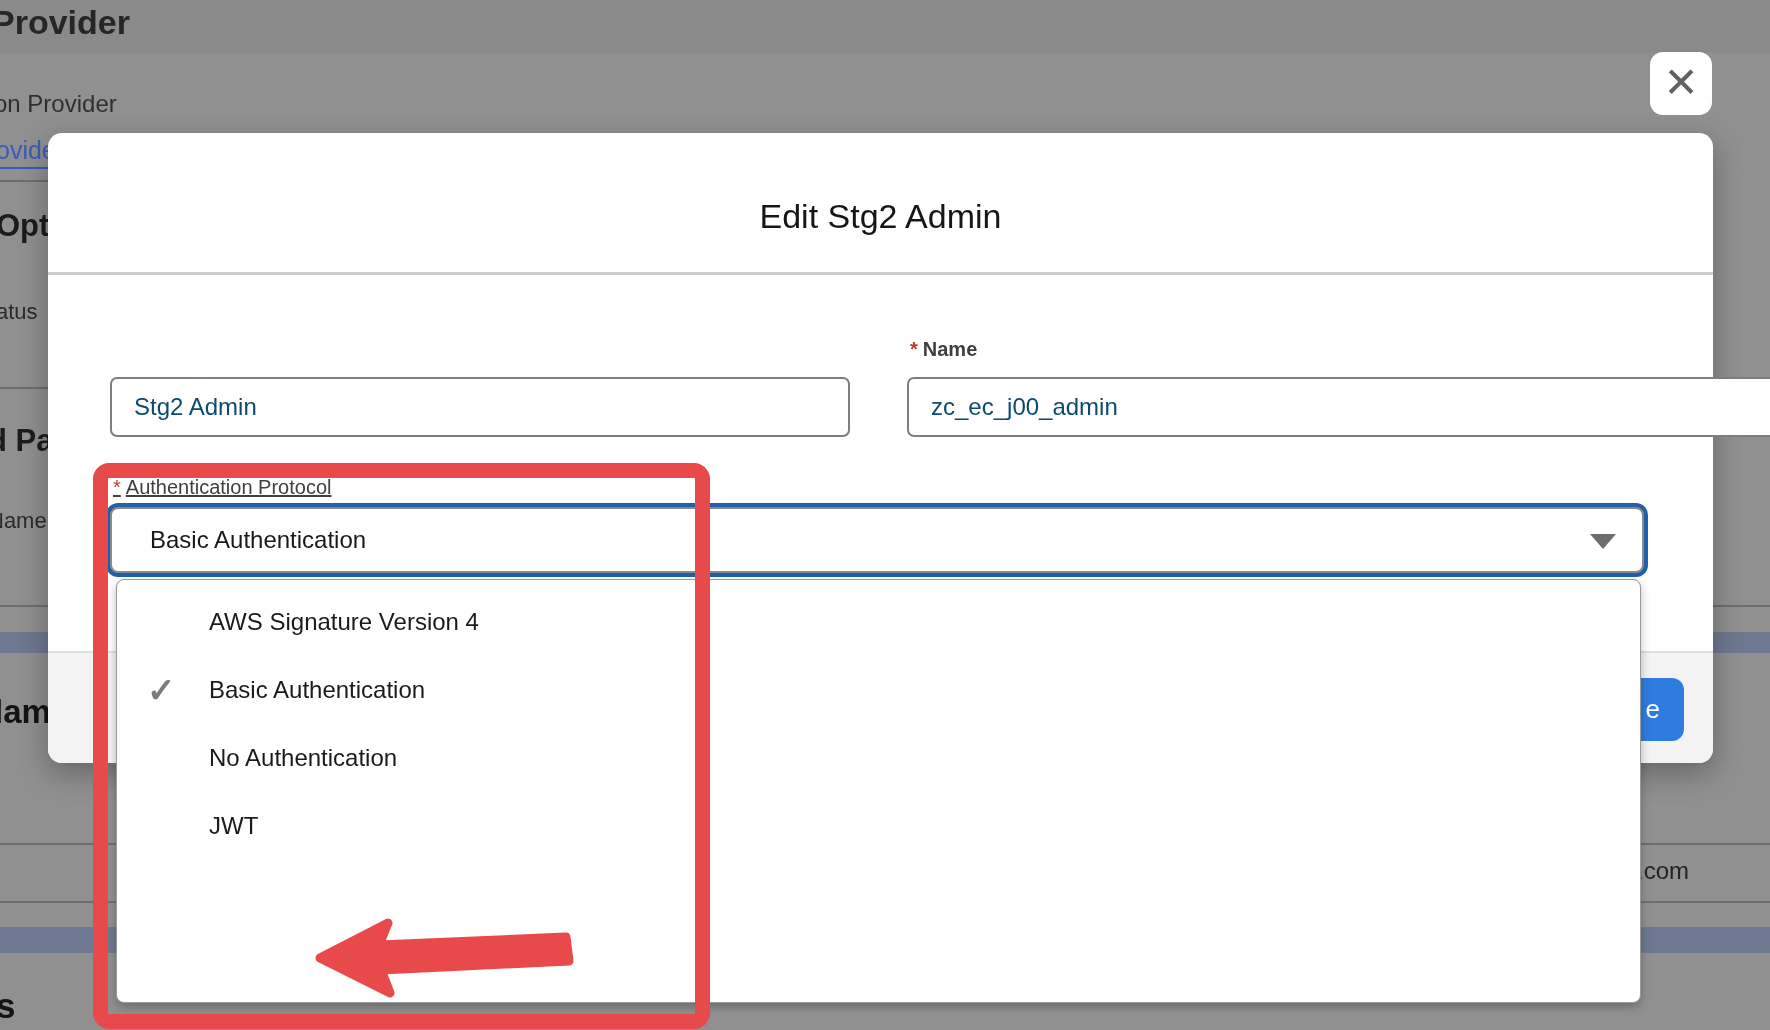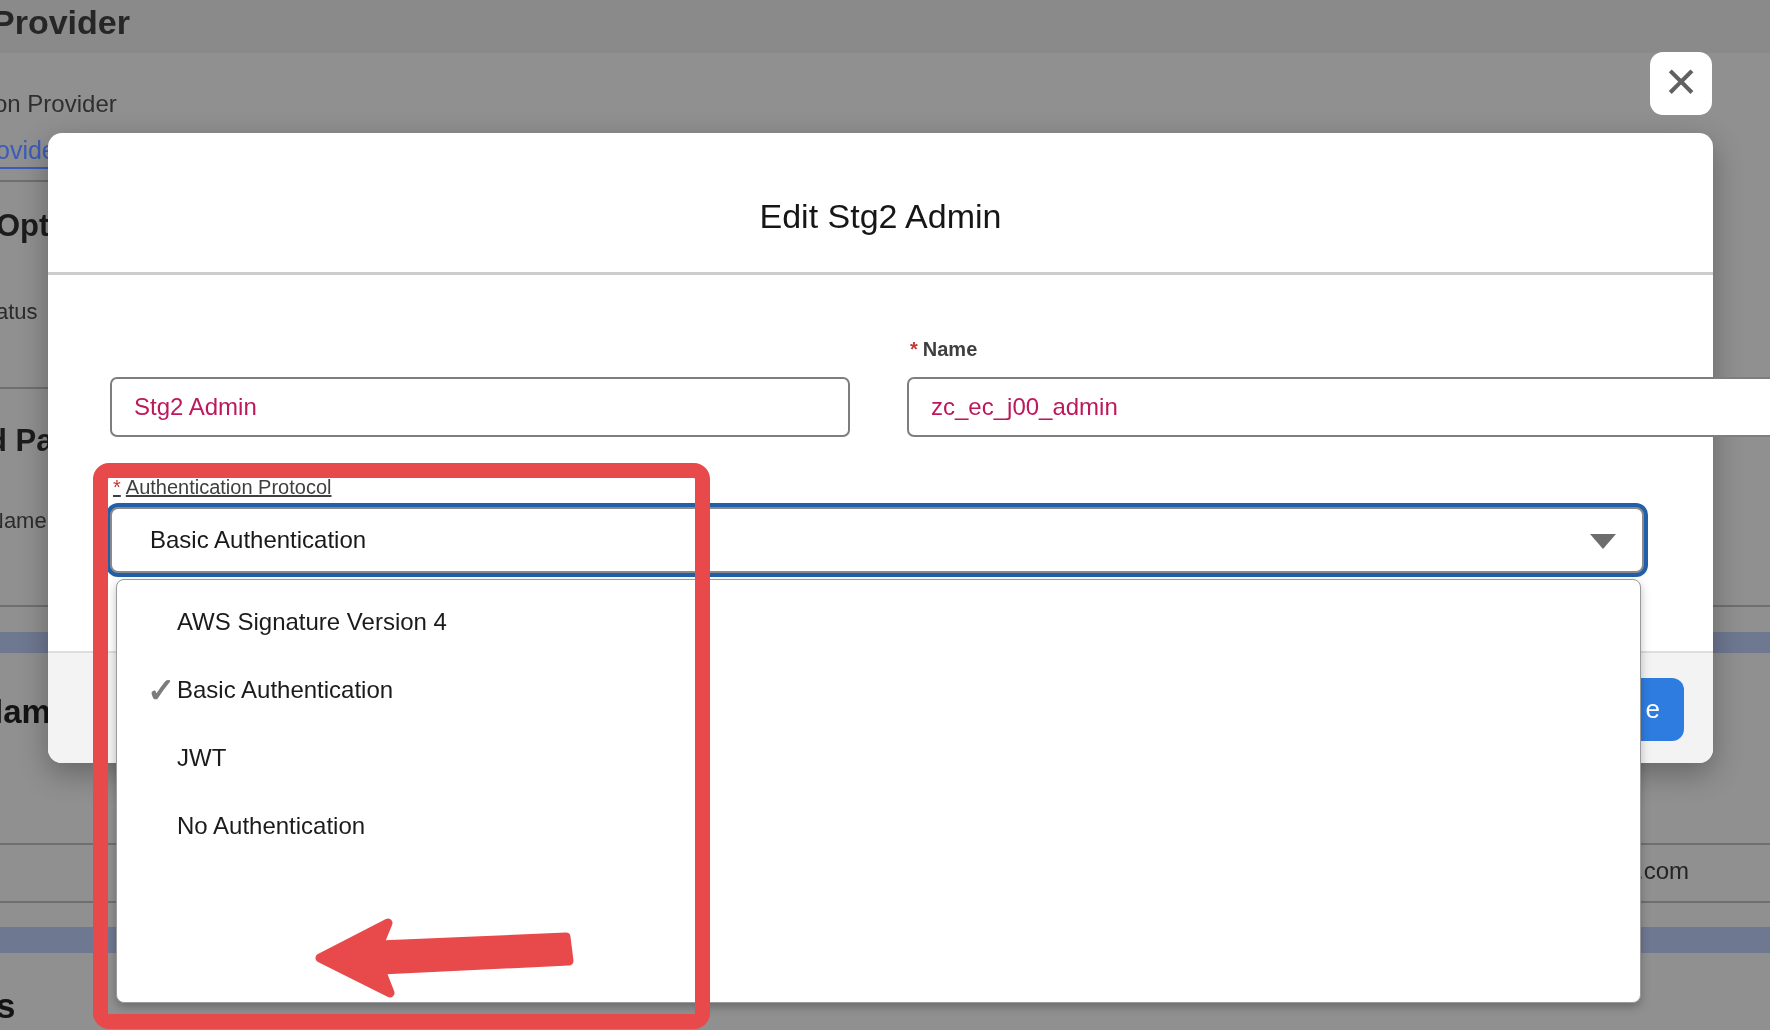--- a/index.html
+++ b/index.html
@@ -51,21 +51,21 @@
   .save-btn{
     position:absolute;z-index:5;left:1512px;top:545px;width:124px;height:63px;
     background:#2e7ce0;border:none;border-radius:12px;color:#ffffff;font-size:26px;
     font-family:"Liberation Sans",sans-serif;text-align:right;padding-right:24px;cursor:pointer;
   }
 
   .field-label{position:absolute;font-size:20px;color:#3f3f3f;white-space:nowrap;}
   .req{color:#c23934;margin-right:5px;font-size:20px;}
   .txt-input{
     position:absolute;height:60px;border:2px solid #7e7e7e;border-radius:7px;background:#fff;
-    font-family:"Liberation Sans",sans-serif;font-size:24px;color:#be185d;padding:0 0 0 22px;box-sizing:border-box;
+    font-family:"Liberation Sans",sans-serif;font-size:24px;color:#0c4a6e;padding:0 0 0 22px;box-sizing:border-box;
   }
   .lbl-label{left:65px;top:205px;margin-top:36px;}
   .inp-label{left:62px;top:244px;width:740px;}
   .lbl-name{left:862px;top:205px;font-weight:bold;}
   .inp-name{left:859px;top:244px;width:878px;}
   .lbl-auth{left:65px;top:343px;text-decoration:underline;}
 
   .combobox{
     position:absolute;left:62px;top:374px;width:1534px;height:66px;background:#fff;
     border:2px solid #8a8a8a;border-radius:8px;box-shadow:0 0 0 4px #2160a8;
@@ -76,21 +76,21 @@
     position:absolute;right:26px;top:25px;width:0;height:0;
     border-left:13px solid transparent;border-right:13px solid transparent;border-top:15px solid #6d6d6d;
   }
 
   
   .listbox{
     position:absolute;z-index:30;left:116px;top:579px;width:1525px;height:424px;
     background:#ffffff;border:1px solid #9a9a9a;border-radius:8px;
     box-shadow:0 4px 10px rgba(0,0,0,0.25);box-sizing:border-box;padding-top:8px;
   }
-  .opt{position:relative;height:68px;line-height:68px;font-size:24px;color:#1b1b1b;padding-left:60px;cursor:pointer;white-space:nowrap;}
+  .opt{position:relative;height:68px;line-height:68px;font-size:24px;color:#1b1b1b;padding-left:92px;cursor:pointer;white-space:nowrap;}
   .opt .check{position:absolute;left:30px;top:0;font-size:34px;font-weight:600;color:#7c7c7c;}
 
   
   .anno-rect{
     position:absolute;z-index:40;left:93px;top:463px;width:617px;height:566px;
     border:15px solid #e8494a;border-radius:16px;box-sizing:border-box;pointer-events:none;
   }
   .anno-arrow{position:absolute;z-index:41;left:0;top:0;pointer-events:none;}
 </style>
 </head>
@@ -142,20 +142,20 @@
     <span class="chevron"></span>
   </div>
 
   <div class="modal-footer"></div>
   <button class="save-btn">e</button>
 </div>
 
 <div class="listbox">
     <div class="opt"><span>AWS Signature Version 4</span></div>
     <div class="opt"><span class="check">✓</span><span>Basic Authentication</span></div>
+    <div class="opt"><span>No Authentication</span></div>
     <div class="opt"><span>JWT</span></div>
-    <div class="opt"><span>No Authentication</span></div>
   </div>
 
 <div class="anno-rect"></div>
 <svg class="anno-arrow" width="1770" height="1030" viewBox="0 0 1770 1030">
   <polygon points="320,958 388,923 379,945 566,937 569,961 381,970 390,993" fill="#e8494a" stroke="#e8494a" stroke-width="9" stroke-linejoin="round" stroke-linecap="round"></polygon>
 </svg>
 
 </body></html>

